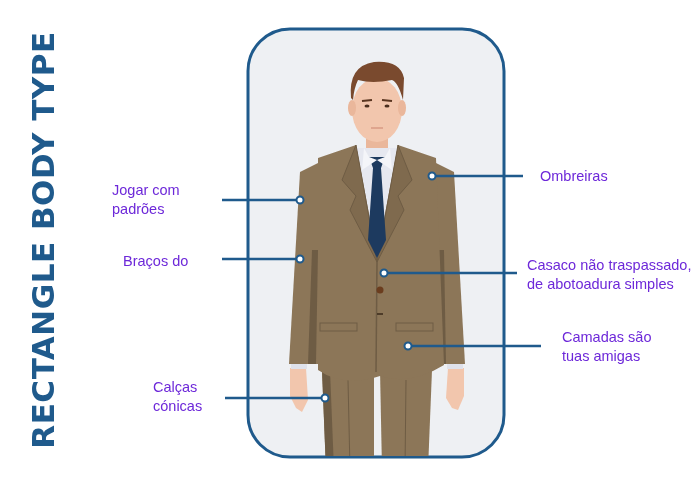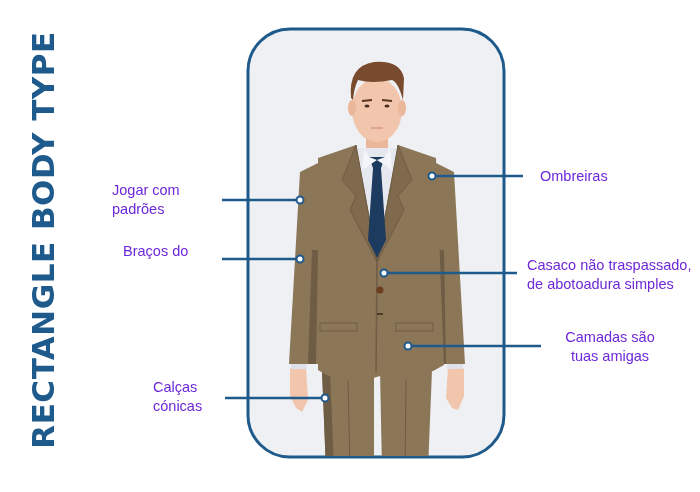--- a/index.html
+++ b/index.html
@@ -98,31 +98,31 @@
     <circle cx="432" cy="176" r="3.5"></circle>
     <circle cx="384" cy="273" r="3.5"></circle>
     <circle cx="408" cy="346" r="3.5"></circle>
   </g>
 </svg>
 
 <div class="label r" style="left:112px; top:181px; width:78px;">
   <span>Jogar com</span>
   <span>padrões</span>
 </div>
-<div class="label" style="left:123px; top:242px; width:90px;">
+<div class="label" style="left:123px; top:252px; width:90px;">
   <span>Braços do</span>
 </div>
 <div class="label" style="left:153px; top:378px; width:70px;">
   <span>Calças</span>
   <span>cónicas</span>
 </div>
 
 <div class="label" style="left:540px; top:167px; width:120px;">
   <span>Ombreiras</span>
 </div>
 <div class="label" style="left:527px; top:256px; width:175px;">
   <span>Casaco não traspassado,</span>
   <span>de abotoadura simples</span>
 </div>
-<div class="label" style="left:550px; top:328px; width:120px;text-align:center;">
+<div class="label" style="left:562px; top:328px; width:120px;">
   <span>Camadas são</span>
   <span>tuas amigas</span>
 </div>
 
 </body></html>

